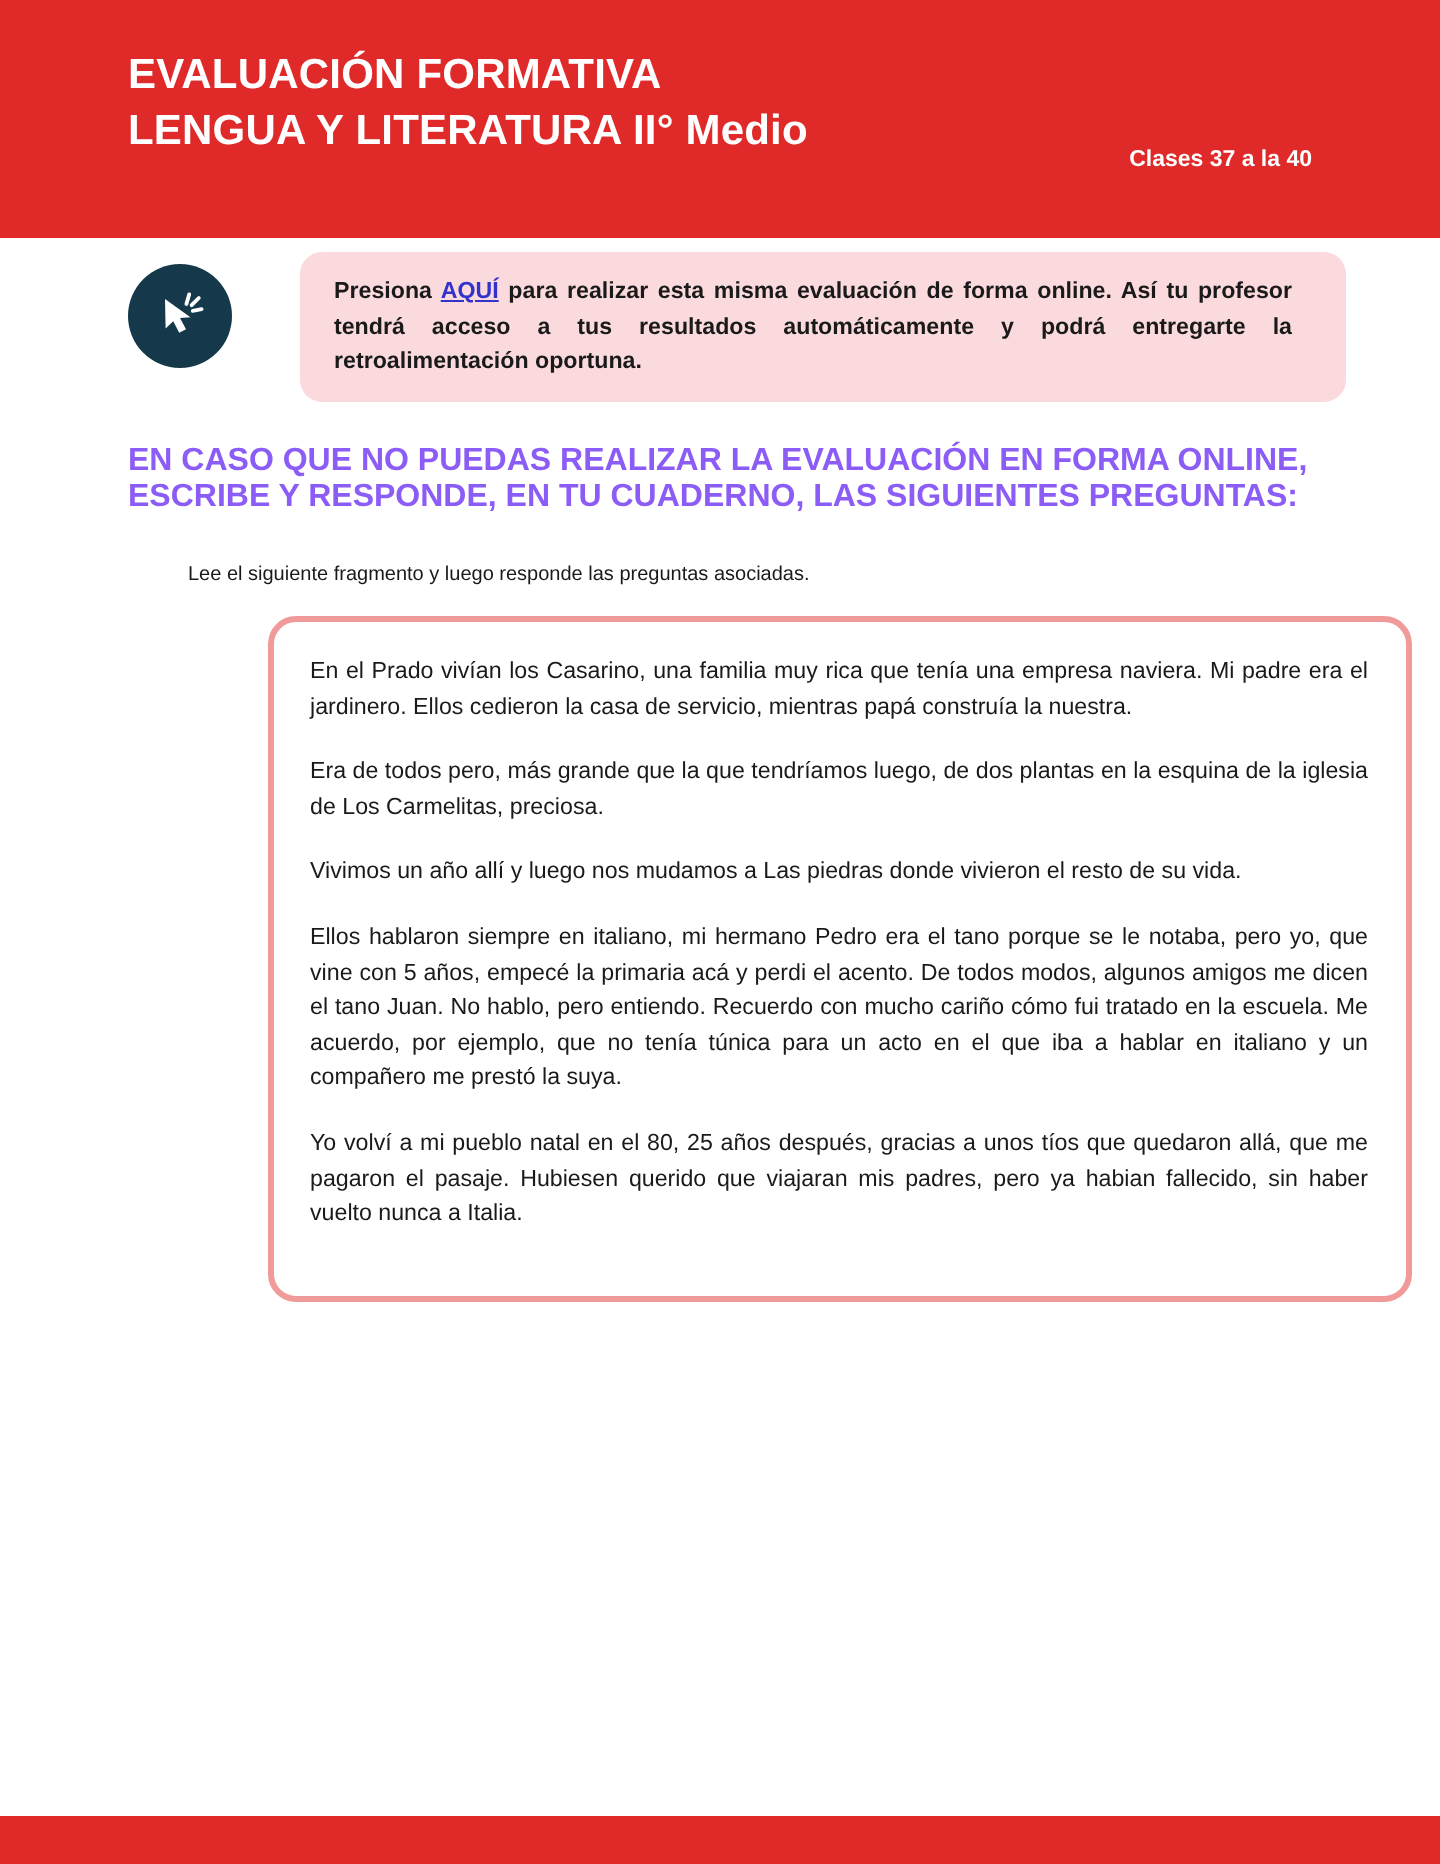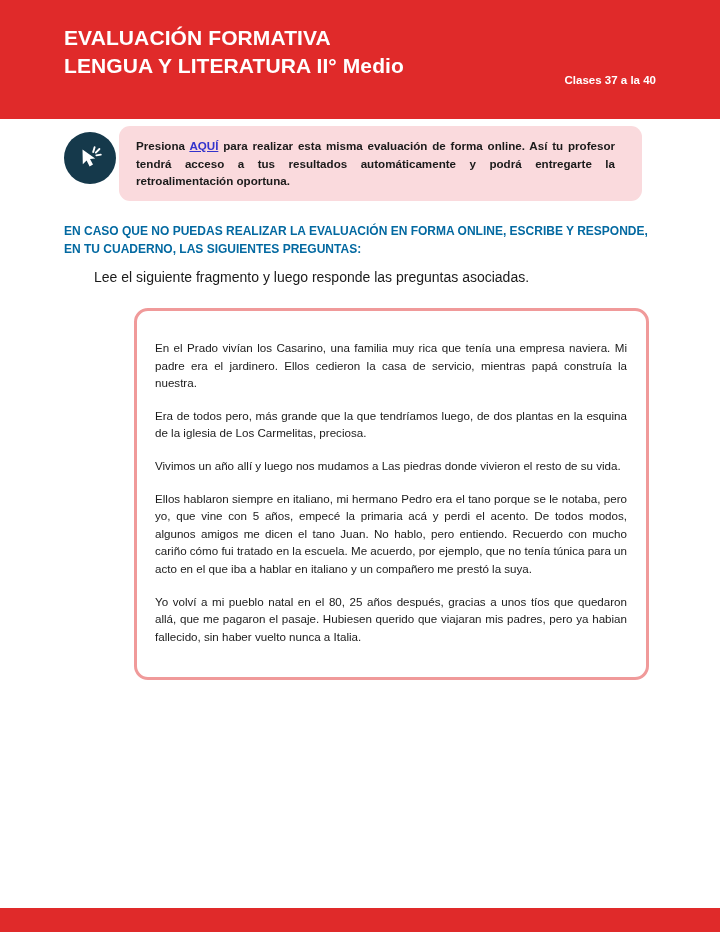--- a/index.html
+++ b/index.html
@@ -72,21 +72,21 @@
     height: 52px;
     border-radius: 50%;
     background: #15394b;
     display: flex;
     align-items: center;
     justify-content: center;
   }
   .info-icon svg { display: block; }
   .info-box {
     position: absolute;
-    left: 55px;
+    left: 86px;
     top: 0px;
     width: 523px;
     min-height: 72px;
     box-sizing: border-box;
     background: #fadadd;
     border-radius: 11px;
     padding: 11px 27px 11px 17px;
   }
   .info-text {
     font-size: 11.6px;
@@ -101,48 +101,48 @@
     text-decoration: underline;
     font-weight: bold;
   }
 
   
   .instruction {
     position: absolute;
     left: 64px;
     top: 222px;
     width: 592px;
-    font-size: 12px;
+    font-size: 16px;
     font-weight: bold;
-    color: #0369a1;
+    color: #8b5cf6;
     line-height: 18px;
   }
 
   
   .sub-instruction {
     position: absolute;
     left: 94px;
-    top: 269px;
+    top: 279px;
     width: 562px;
-    font-size: 14px;
+    font-size: 10px;
     color: #1a1a1a;
     line-height: 17px;
   }
 
   
   .passage-box {
     position: absolute;
     left: 134px;
     top: 308px;
-    width: 515px;
+    width: 572px;
     box-sizing: border-box;
     border: 3px solid #f09a9a;
     border-radius: 14px;
     background: #ffffff;
-    padding: 28px 19px 16px 18px;
+    padding: 16px 19px 16px 18px;
   }
   .passage-p {
     font-size: 11.6px;
     color: #1a1a1a;
     line-height: 17.6px;
     text-align: justify;
     margin: 0 0 15px 0;
   }
   .passage-p:last-child { margin-bottom: 16px; }
 

